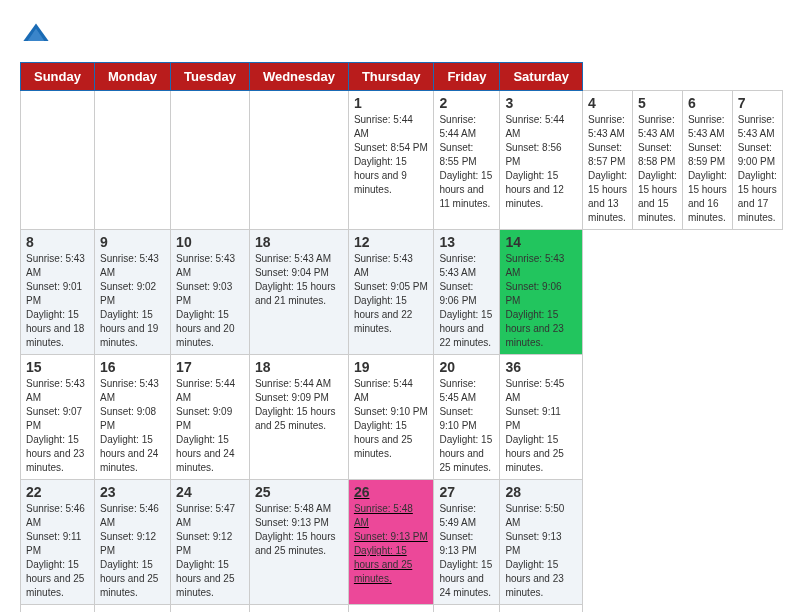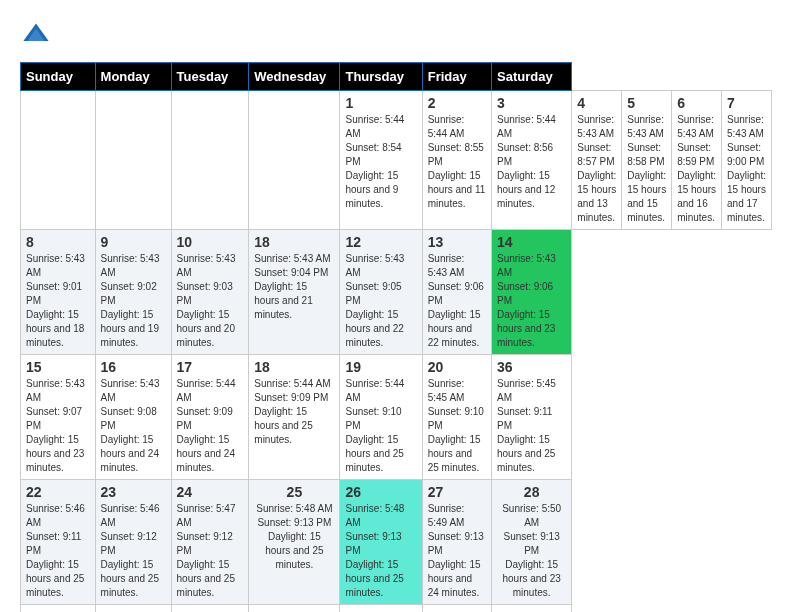--- a/index.html
+++ b/index.html
@@ -45,24 +45,24 @@
     .location-title {
       font-size: 15px;
       color: #555;
     }
     table {
       width: 100%;
       border-collapse: collapse;
       font-size: 11px;
     }
     thead tr th {
-      background-color: #000000;
+      background-color: #b91c1c;
       color: #fff;
       text-align: left;
-      padding: 6px 5px;
+      padding: 6px 13px;
       font-size: 13px;
       font-weight: bold;
       border: 1px solid #1a6bb5;
     }
     tbody tr td {
       border: 1px solid #ccc;
       vertical-align: top;
       padding: 4px 5px;
       background: #fff;
       width: 14.28%;
@@ -222,33 +222,33 @@
           <div class="day-info">Sunrise: 5:46 AM<br>Sunset: 9:11 PM<br>Daylight: 15 hours and 25 minutes.</div>
         </td>
         <td style="background: rgb(240, 244, 248); margin-left: 48px;">
           <span class="day-number">23</span>
           <div class="day-info">Sunrise: 5:46 AM<br>Sunset: 9:12 PM<br>Daylight: 15 hours and 25 minutes.</div>
         </td>
         <td style="background: rgb(240, 244, 248);">
           <span class="day-number">24</span>
           <div class="day-info">Sunrise: 5:47 AM<br>Sunset: 9:12 PM<br>Daylight: 15 hours and 25 minutes.</div>
         </td>
-        <td style="background: rgb(240, 244, 248); text-align: center;">
+        <td style="background: rgb(240, 244, 248);">
           <span class="day-number">25</span>
           <div class="day-info">Sunrise: 5:48 AM<br>Sunset: 9:13 PM<br>Daylight: 15 hours and 25 minutes.</div>
         </td>
-        <td style="background: #5eead4;">
+        <td style="background: #ec4899; text-decoration: underline;">
           <span class="day-number">26</span>
           <div class="day-info">Sunrise: 5:48 AM<br>Sunset: 9:13 PM<br>Daylight: 15 hours and 25 minutes.</div>
         </td>
         <td style="background: rgb(240, 244, 248);">
           <span class="day-number">27</span>
           <div class="day-info">Sunrise: 5:49 AM<br>Sunset: 9:13 PM<br>Daylight: 15 hours and 24 minutes.</div>
         </td>
-        <td style="background: rgb(240, 244, 248); text-align: center;">
+        <td style="background: rgb(240, 244, 248);">
           <span class="day-number">28</span>
           <div class="day-info">Sunrise: 5:50 AM<br>Sunset: 9:13 PM<br>Daylight: 15 hours and 23 minutes.</div>
         </td>
       </tr>
       <tr>
         <td>
           <span class="day-number">29</span>
         </td>
         <td>
           <span class="day-number">30</span>

